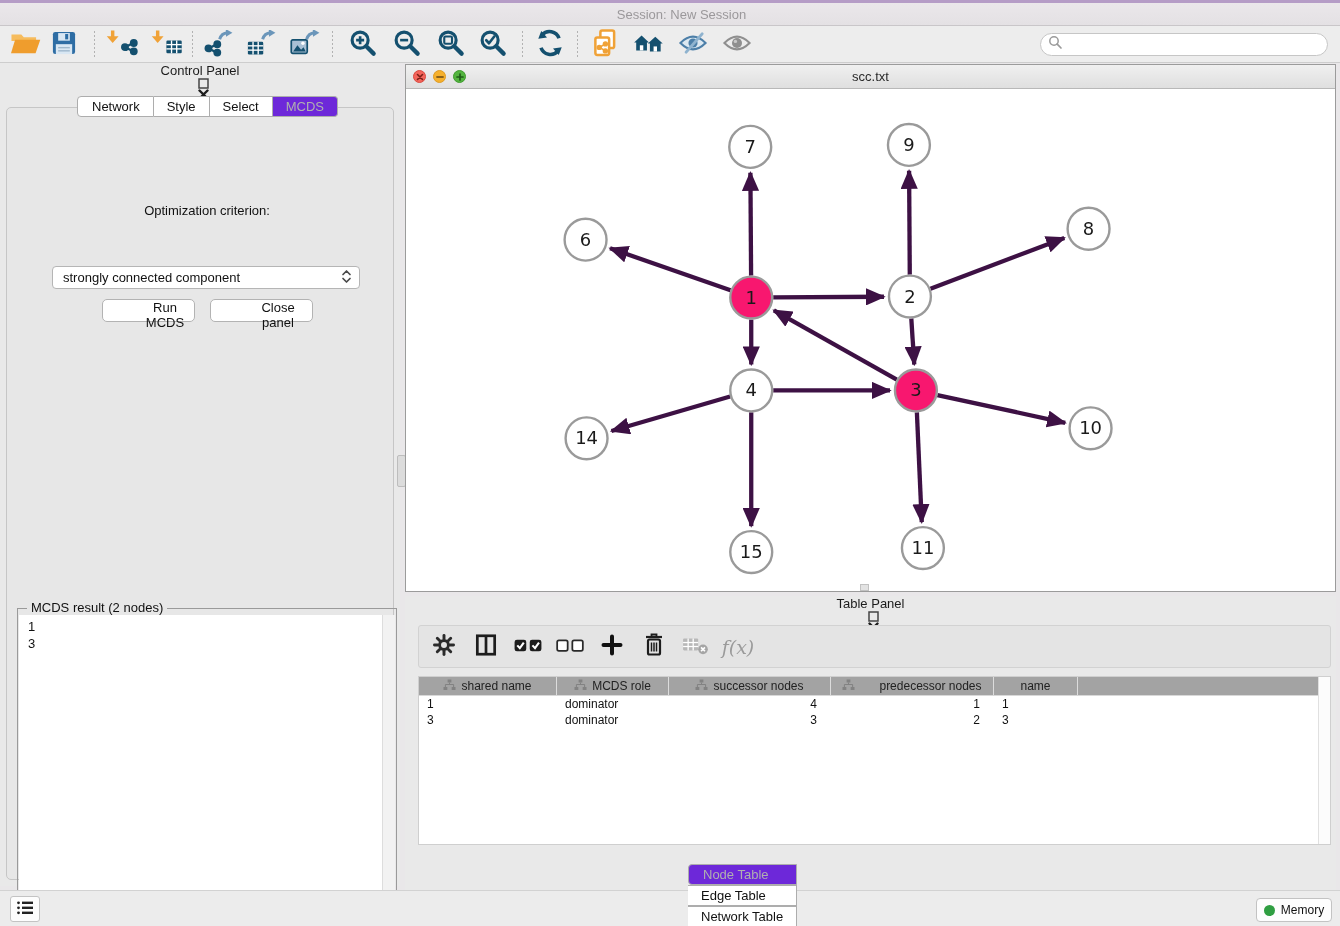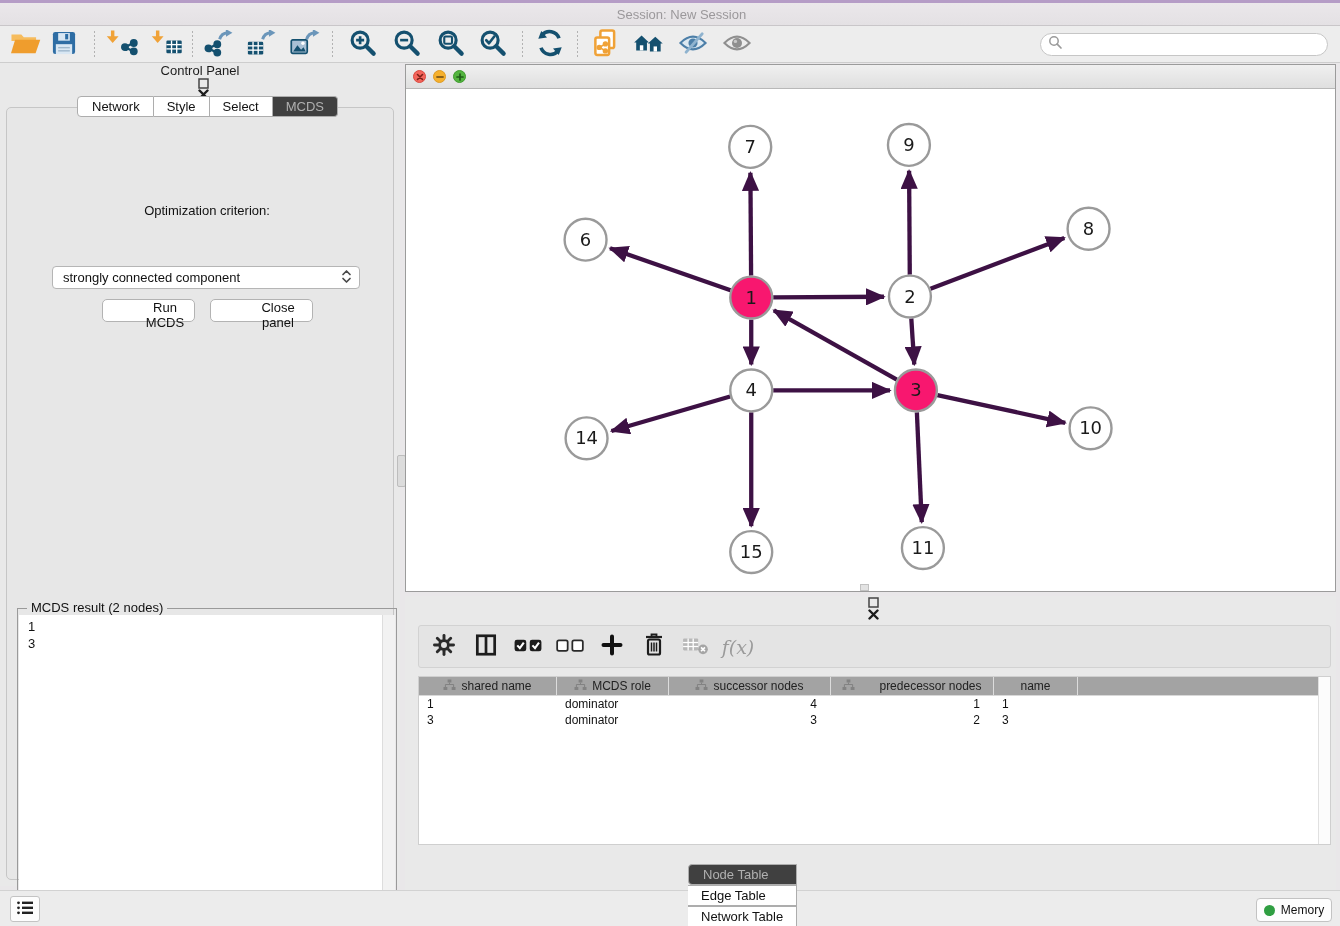--- a/index.html
+++ b/index.html
@@ -35,21 +35,21 @@
   .mini-btn { width:16px; height:16px; border:none; background:transparent;
     display:flex; align-items:center; justify-content:center; margin-left:6px; }
   #cp-body { position:absolute; left:6px; right:6px; top:44px; bottom:6px;
     border:1px solid #c6c6c6; border-radius:5px; background:#e7e7e7; }
   .tabrow { position:absolute; display:flex; z-index:3; }
   .tab { height:21px; line-height:20px; font-size:13px; padding:0 13px;
     background:#fff; border:1px solid #adadad; border-left:none;
     color:#111; cursor:default; white-space:nowrap; }
   .tab:first-child { border-left:1px solid #adadad; border-radius:4px 0 0 4px;padding-left:14px; }
   .tab:last-child { border-radius:0 4px 4px 0; }
-  .tab.sel { background:#404040; color:#b0b0b0; }
+  .tab.sel { background:#6d28d9; color:#b0b0b0; }
   #cp-tabs { left:77px; top:33px; }
 
   #opt-label { left:0; top:95px; width:400px; text-align:center; font-size:13px; color:#111; }
   #criterion { left:45px; top:158px; width:308px; height:23px; background:#fff;
     border:1px solid #b5b5b5; border-radius:4px; display:flex; align-items:center;
     font-size:13px; color:#111; padding-left:10px; }
   #criterion .spacer { flex:1; }
   .push-btn { position:absolute; height:23px; background:#fff;
     border:1px solid #b3b3b3; border-radius:5px; font-size:13px; color:#111;
     font-family:inherit;padding-left:33px; }
@@ -358,20 +358,21 @@
     <button class="traffic" style="background:#f6b02c;border:1px solid #dd9b23;">
       <svg width="8" height="8">
           <path d="M1 4 h6" stroke="#8a611a" stroke-width="1.8" stroke-linecap="round"></path>
         </svg>
     </button>
     <button class="traffic" style="background:#53b43f;border:1px solid #3f9b2e;">
       <svg width="8" height="8">
           <path d="M4 1 v6 M1 4 h6" stroke="#1f5c18" stroke-width="1.7" stroke-linecap="round"></path>
         </svg>
     </button>
+    <span id="net-title">scc.txt</span>
   </div>
   <div id="net-canvas">
     <svg id="graph-svg" viewBox="0 0 929 503">
         <defs>
           <marker id="arr" markerWidth="4.6" markerHeight="4" refX="4.2" refY="2" orient="auto">
             <path d="M0 0 L4.6 2 L0 4 z" fill="#3d1144"></path>
           </marker>
         </defs>
         <line x1="344.85430783059013" y1="187.00048241911261" x2="344.1721816547571" y2="83.99942986832144" stroke="#3d1144" stroke-width="4.3" marker-end="url(#arr)"></line>
         <line x1="324.23121807335133" y1="201.7434376400866" x2="203.54492409513023" y2="159.5759373344431" stroke="#3d1144" stroke-width="4.3" marker-end="url(#arr)"></line>
@@ -434,20 +435,21 @@
           <circle cx="517" cy="460" r="21" fill="#ffffff" stroke="#9a9a9a" stroke-width="2.4"></circle>
           <text x="517" y="466" text-anchor="middle" font-size="18" fill="#1a1a1a" font-family="&quot;DejaVu Sans&quot;,sans-serif">11</text>
         </g>
       </svg>
   </div>
 </div>
 <div id="net-grip" class="abs"></div>
 
 <div id="table-panel" class="abs">
   <div class="panel-head" style="padding:0 15px;">
+    <span class="ptitle">Table Panel</span>
     <button class="mini-btn">
       <svg width="11" height="11">
           <rect x="1" y="1" width="9" height="9" fill="none" stroke="#444" stroke-width="1.5"></rect>
         </svg>
     </button>
     <button class="mini-btn">
       <svg width="11" height="11">
           <path d="M1.5 1.5 L9.5 9.5 M9.5 1.5 L1.5 9.5" stroke="#1c1c1c" stroke-width="2.4" stroke-linecap="round"></path>
         </svg>
     </button>

